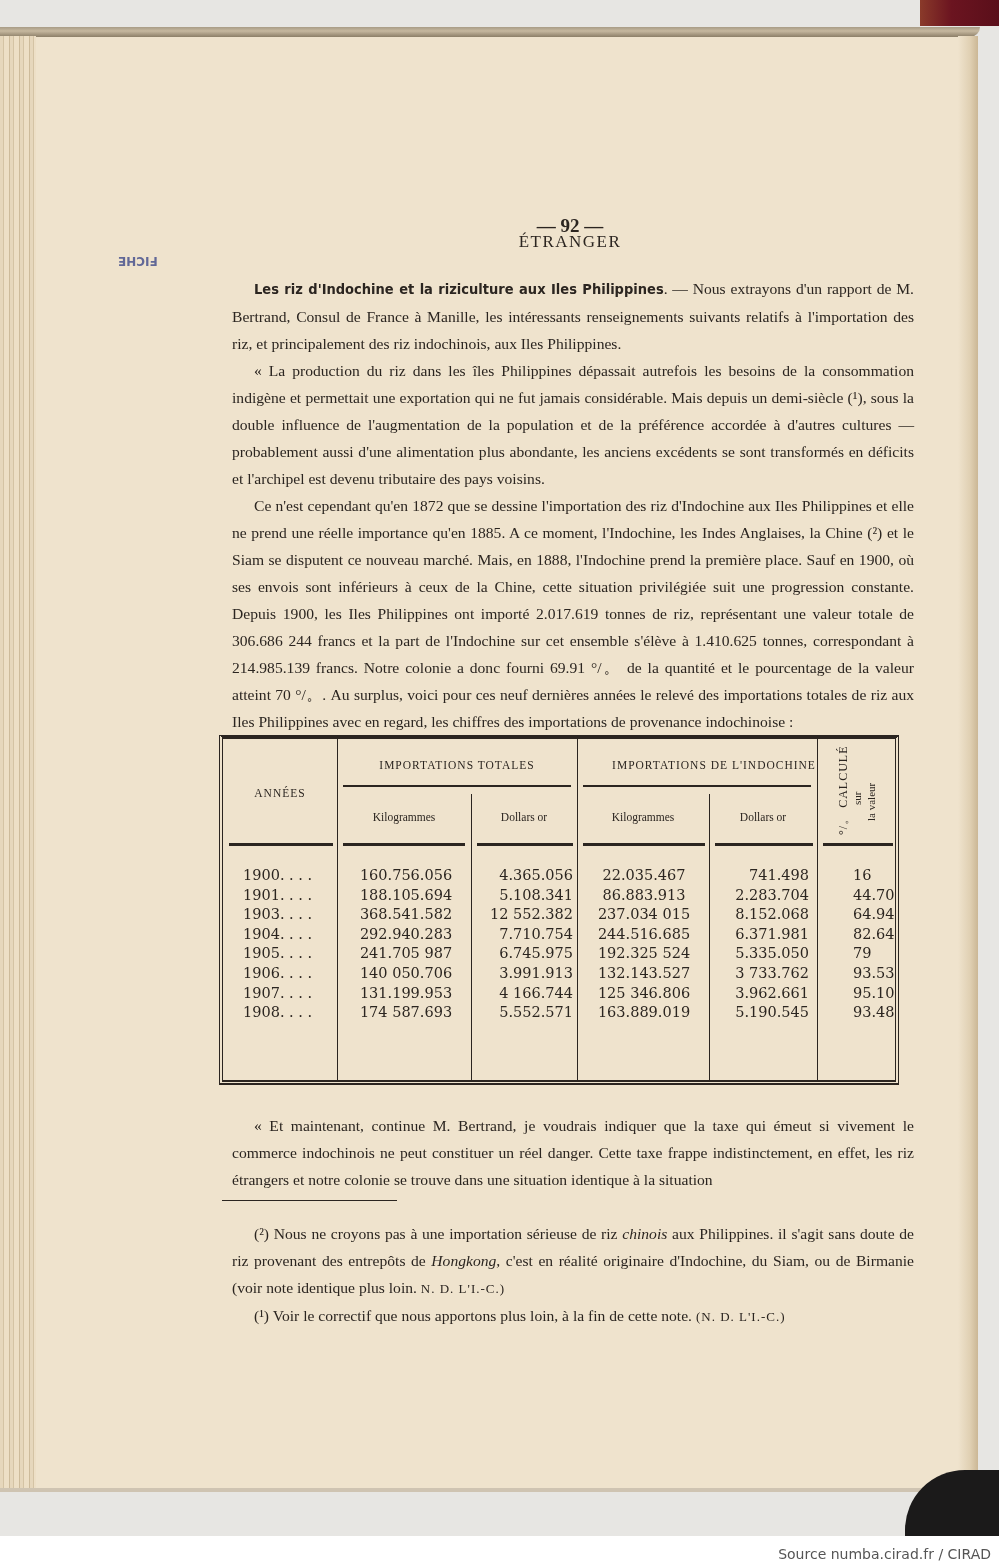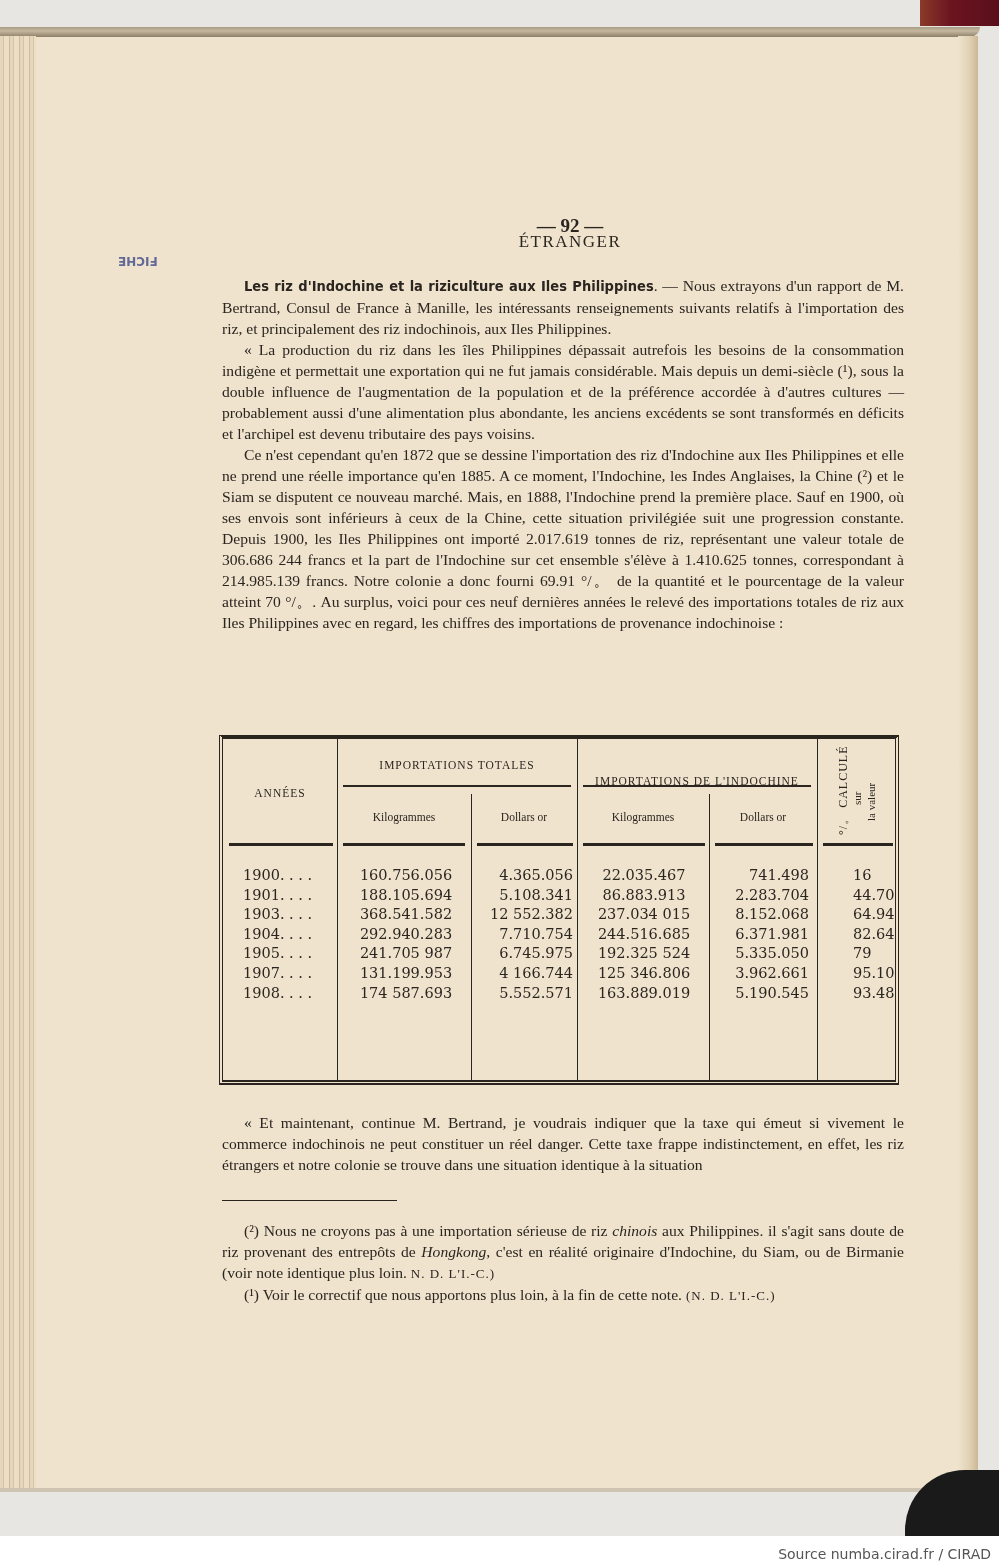--- a/index.html
+++ b/index.html
@@ -20,21 +20,21 @@
          border-radius:60px 0 0 0; }
   .page-bottom-shadow { position:absolute; left:0; top:1488px; width:930px; height:4px; background:#cfc4b2; }
   .source { position:absolute; right:8px; top:1540px; font-family:"DejaVu Sans", sans-serif;
          font-size:14px; color:#555;margin-top:6px; }
   .stamp { position:absolute; left:118px; top:254px; font-family:"DejaVu Sans", sans-serif; font-weight:bold;
          font-size:12px; color:#3f4a8a; transform:rotate(180deg); opacity:.8; }
 
   .pagenum { position:absolute; left:520px; top:170px; width:100px; text-align:center; font-size:19px; font-weight:bold;margin-top:45px; }
   .section { position:absolute; left:440px; top:232px; width:260px; text-align:center; font-size:17px; letter-spacing:1.5px; }
 
-  .text { position:absolute; left:222px; width:682px; font-size:15.6px; line-height:21px; text-align:justify;
+  .text { position:absolute; left:232px; width:682px; font-size:15.6px; line-height:27px; text-align:justify;
           font-family:"Liberation Serif", serif; font-stretch:condensed; }
   .text p { margin:0; text-indent:22px; }
   .title-bold { font-family:"DejaVu Sans", sans-serif; font-weight:bold; font-size:14.5px; }
   .sc { font-variant:small-caps; font-size:13px; letter-spacing:1px; }
   .it { font-style:italic; }
 
   
   .tbl { position:absolute; left:219px; top:735px; width:680px; height:350px;
          border:4px double #2b2520; border-top:4px solid #2b2520; border-bottom:5px double #2b2520; box-sizing:border-box; }
   .vline { position:absolute; top:0; bottom:0; width:1px; background:#2b2520; }
@@ -81,21 +81,21 @@
 
 <div class="tbl">
   <div class="vline" style="left:114px;"></div>
   <div class="vline" style="left:354px;"></div>
   <div class="vline" style="left:594px;"></div>
   <div class="vline" style="left:248px; top:55px;"></div>
   <div class="vline" style="left:486px; top:55px;"></div>
 
   <div class="hdr" style="left:0; width:114px; top:48px;">ANNÉES</div>
   <div class="hdr" style="left:114px; width:240px; top:20px;">IMPORTATIONS TOTALES</div>
-  <div class="hdr" style="left:354px; width:240px; top:36px;">IMPORTATIONS DE L'INDOCHINE</div>
+  <div class="hdr" style="left:354px; width:240px; top:20px;padding-left:17px;">IMPORTATIONS DE L'INDOCHINE</div>
 
   <div class="hline" style="left:120px; width:228px; top:46px;"></div>
   <div class="hline" style="left:360px; width:228px; top:46px;"></div>
 
   <div class="subhdr" style="left:114px; width:134px; top:72px;">Kilogrammes</div>
   <div class="subhdr" style="left:248px; width:106px; top:72px;">Dollars or</div>
   <div class="subhdr" style="left:354px; width:132px; top:72px;">Kilogrammes</div>
   <div class="subhdr" style="left:486px; width:108px; top:72px;">Dollars or</div>
 
   <div class="vert">
@@ -146,20 +146,28 @@
     </div>
     <div class="row">
       <span class="c c0">1905. . . .</span>
         <span class="c c1">241.705 987</span>
         <span class="c c2">6.745.975</span>
         <span class="c c3">192.325 524</span>
         <span class="c c4">5.335.050</span>
         <span class="c c5">79</span>
     </div>
     <div class="row">
+      <span class="c c0">1906. . . .</span>
+        <span class="c c1">140 050.706</span>
+        <span class="c c2">3.991.913</span>
+        <span class="c c3">132.143.527</span>
+        <span class="c c4">3 733.762</span>
+        <span class="c c5">93.53</span>
+    </div>
+    <div class="row">
       <span class="c c0">1907. . . .</span>
         <span class="c c1">131.199.953</span>
         <span class="c c2">4 166.744</span>
         <span class="c c3">125 346.806</span>
         <span class="c c4">3.962.661</span>
         <span class="c c5">95.10</span>
     </div>
     <div class="row">
       <span class="c c0">1908. . . .</span>
         <span class="c c1">174 587.693</span>

